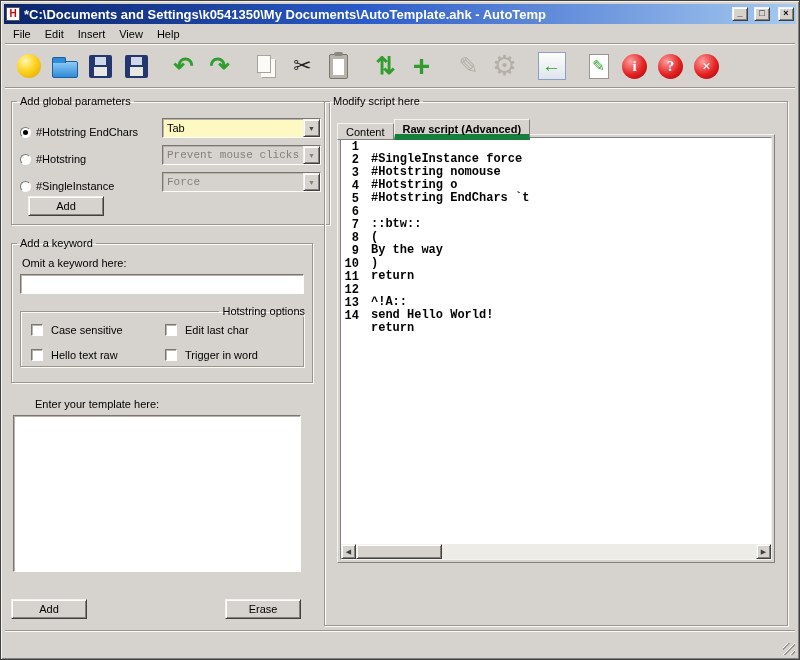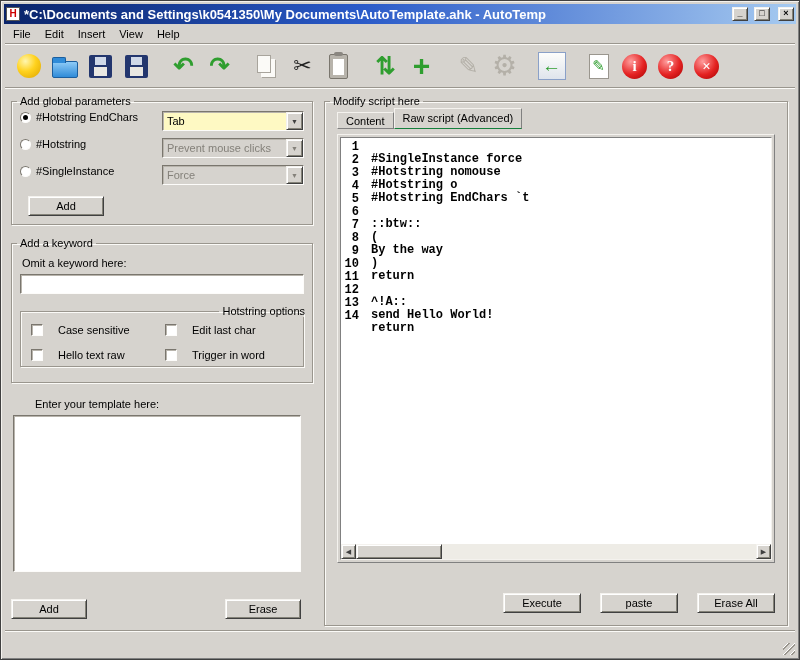--- a/index.html
+++ b/index.html
@@ -78,56 +78,56 @@
   }
   .sunken { border:1px solid; border-color:#7a766e #fdfcfa #fdfcfa #7a766e; background:#fff;
     box-shadow: inset 1px 1px 0 #b8b4ac; }
   
   .content { flex:1; position:relative; }
   .left-panel { position:absolute; left:7px; top:6px; width:302px; bottom:4px; }
   .right-panel { position:absolute; left:320px; right:8px; top:6px; bottom:4px; }
   
   .fs-global { height:130px; }
   .gp-rows { padding:4px 8px 0 8px; }
-  .gp-row { display:flex; align-items:flex-start; height:27px; }
+  .gp-row { display:flex; align-items:flex-end; height:27px; }
   .radio-wrap { width:142px; display:flex; align-items:center; gap:5px; flex:none; }
   .radio { width:11px; height:11px; border-radius:50%; background:#fff; flex:none;
     border:1px solid; border-color:#7a766e #fdfcfa #fdfcfa #7a766e; position:relative; }
   .radio.on::after { content:""; position:absolute; inset:2px; border-radius:50%; background:#000; }
   .combo { flex:1; height:20px; display:flex; background:#fef9c3;
     border:1px solid; border-color:#7a766e #fdfcfa #fdfcfa #7a766e; box-shadow: inset 1px 1px 0 #b8b4ac; }
   .combo-val { flex:1; padding:3px 4px; white-space:nowrap; overflow:hidden; }
   .combo-btn { width:17px; flex:none; background:#d6d3ce; color:#404040;
     border:1px solid; border-color:#f4f2ee #404040 #404040 #f4f2ee;
     box-shadow: inset 1px 1px 0 #fff, inset -1px -1px 0 #848278;
     font-size:7px; display:flex; align-items:center; justify-content:center; }
   .combo.off { background:#d6d3ce; }
-  .combo.off .combo-val { color:#84817a; }
+  .combo.off .combo-val { color:#84817a;font-family:Liberation Mono, monospace; }
   .combo.off .combo-btn { color:#84817a; }
   .gp-add { width:76px; margin:4px 0 0 16px; }
   
   .fs-keyword { margin-top:12px; height:146px; }
   .kw-label { margin:8px 8px 5px 10px; }
   .kw-input { display:block; width:284px; height:20px; margin:0 8px; font-family:inherit; font-size:11px; padding:0 3px; outline:none; }
   .fs-options { margin:11px 8px 0 8px; height:62px;text-align:right; }
   .cb-grid { display:grid; grid-template-columns:1fr 1fr; row-gap:13px; padding:7px 4px 0 10px; }
-  .cb-item { display:flex; align-items:center; gap:15px; }
+  .cb-item { display:flex; align-items:center; gap:8px; }
   .checkbox { width:12px; height:12px; background:#fff; flex:none;
     border:1px solid; border-color:#7a766e #fdfcfa #fdfcfa #7a766e; box-shadow: inset 1px 1px 0 #b8b4ac; }
   .tpl-label { margin:15px 0 5px 4px;padding-left:20px; }
   .tpl-area { display:block; width:288px; height:157px; resize:none; margin-left:2px;
     font-family:inherit; font-size:11px; outline:none; }
   .left-bottom { width:290px; display:flex; justify-content:space-between; margin-top:27px; }
   .left-bottom .btn { width:76px; }
   
   .fs-modify { position:relative; height:100%; }
-  .tabs { position:absolute; top:1px; left:12px; height:21px; display:flex; align-items:flex-end; z-index:2; }
+  .tabs { position:absolute; top:12px; left:12px; height:21px; display:flex; align-items:flex-end; z-index:2; }
   .tab { height:17px; line-height:16px; padding:0 8px; background:#d6d3ce;
     border:1px solid; border-color:#f4f2ee #808080 #808080 #f4f2ee; }
-  .tab.active { height:21px; line-height:19px; border-bottom:1px solid #15803d; }
+  .tab.active { height:21px; line-height:19px; border-bottom:6px solid #15803d;font-weight:bold; }
   .tab-panel { position:absolute; top:27px; left:12px; right:12px; bottom:62px; background:#d6d3ce;
     border:1px solid; border-color:#f4f2ee #808080 #808080 #f4f2ee; padding:2px; z-index:1; }
   .editor { position:absolute; inset:2px; background:#fff; overflow:hidden; padding-top:3px;
     border:1px solid; border-color:#808080 #f4f2ee #f4f2ee #808080;
     font-family:"Liberation Mono","DejaVu Sans Mono",monospace; font-size:12px; line-height:13px; font-weight:600; }
   .ed-line { display:flex; height:13px; }
   .ln { width:30px; text-align:right; padding-right:12px; flex:none; }
   .code { white-space:pre;margin-top:12px; }
   .hscroll { position:absolute; left:3px; right:3px; bottom:3px; height:15px; display:flex; background:#eeece6; }
   .scroll-btn { width:15px; height:15px; flex:none; background:#d6d3ce; color:#404040;
@@ -376,25 +376,20 @@
               </div>
             </div>
           <div class="hscroll">
             <span class="scroll-btn">◀</span>
             <span class="scroll-thumb"></span>
             <span class="scroll-track"></span>
             <span class="scroll-btn">▶</span>
           </div>
         </div>
 
-        <div class="right-buttons" id="right-buttons">
-            <button class="btn">Execute</button>
-            <button class="btn">paste</button>
-            <button class="btn">Erase All</button>
-          </div>
       </fieldset>
     </div>
 
   </div>
 
   <div class="groove"></div>
   <div class="statusbar">
     <span class="grip"></span>
   </div>
 

